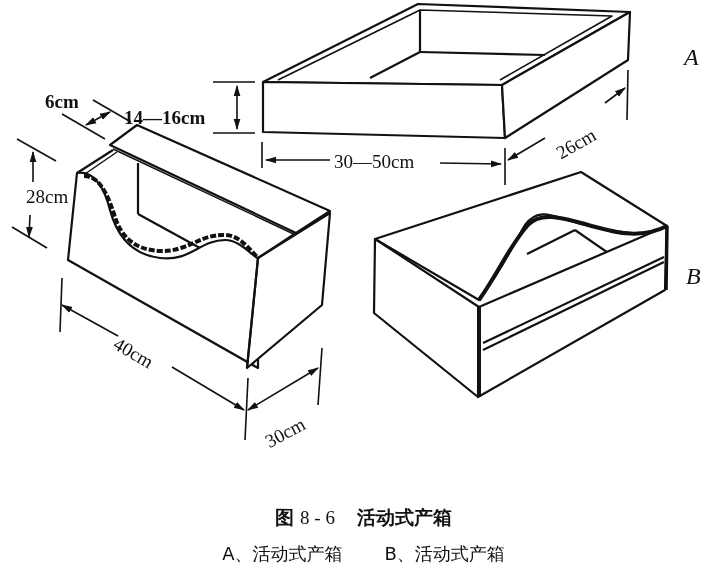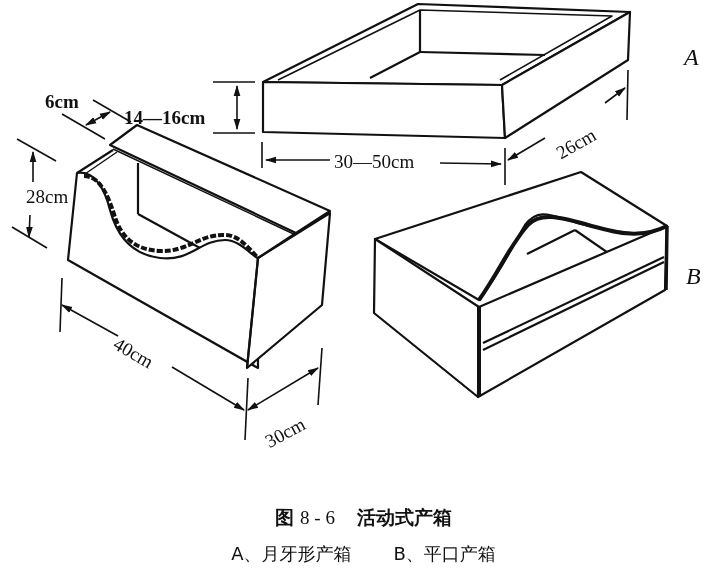--- a/index.html
+++ b/index.html
@@ -127,14 +127,14 @@
 
 <div class="lbl" style="left:45px; top:92px;font-weight:bold;">6cm</div>
 <div class="lbl" style="left:2px; top:187px;margin-left:24px;">28cm</div>
 <div class="lbl rot" style="left:120px; top:334px; transform: rotate(30deg);">40cm</div>
 <div class="lbl rot" style="left:262px; top:434px; transform: rotate(-28deg);">30cm</div>
 
 <div class="caption cap-title">
   <span>图</span><span class="num">8 - 6</span><span>活动式产箱</span>
 </div>
 <div class="caption cap-sub">
-  <span>A、月牙形产箱</span><span>B、平口产箱</span>
+  <span>A、活动式产箱</span><span>B、活动式产箱</span>
 </div>
 
 </body></html>

